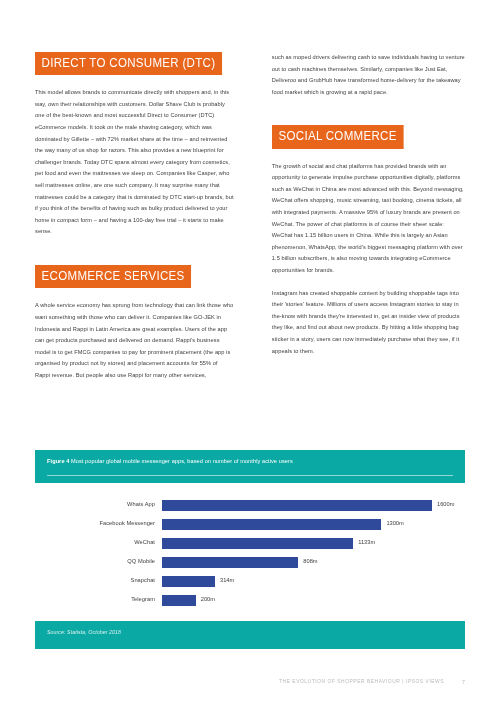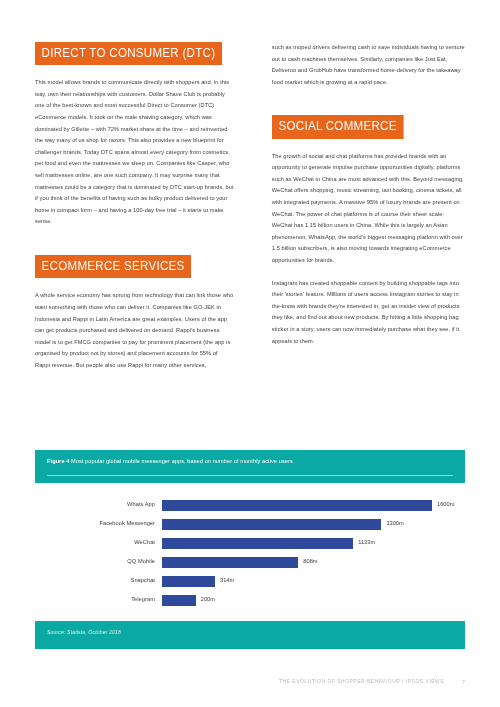--- a/index.html
+++ b/index.html
@@ -19,21 +19,21 @@
   .page {
     position: absolute;
     inset: 0;
     background: #ffffff;
   }
 
   
   .columns {
     position: absolute;
     left: 35px;
-    top: 42px;
+    top: 52px;
     width: 430px;
     display: flex;
     gap: 38px;
   }
   .col {
     width: 204px;
   }
 
   .section-heading {
     display: inline-block;

